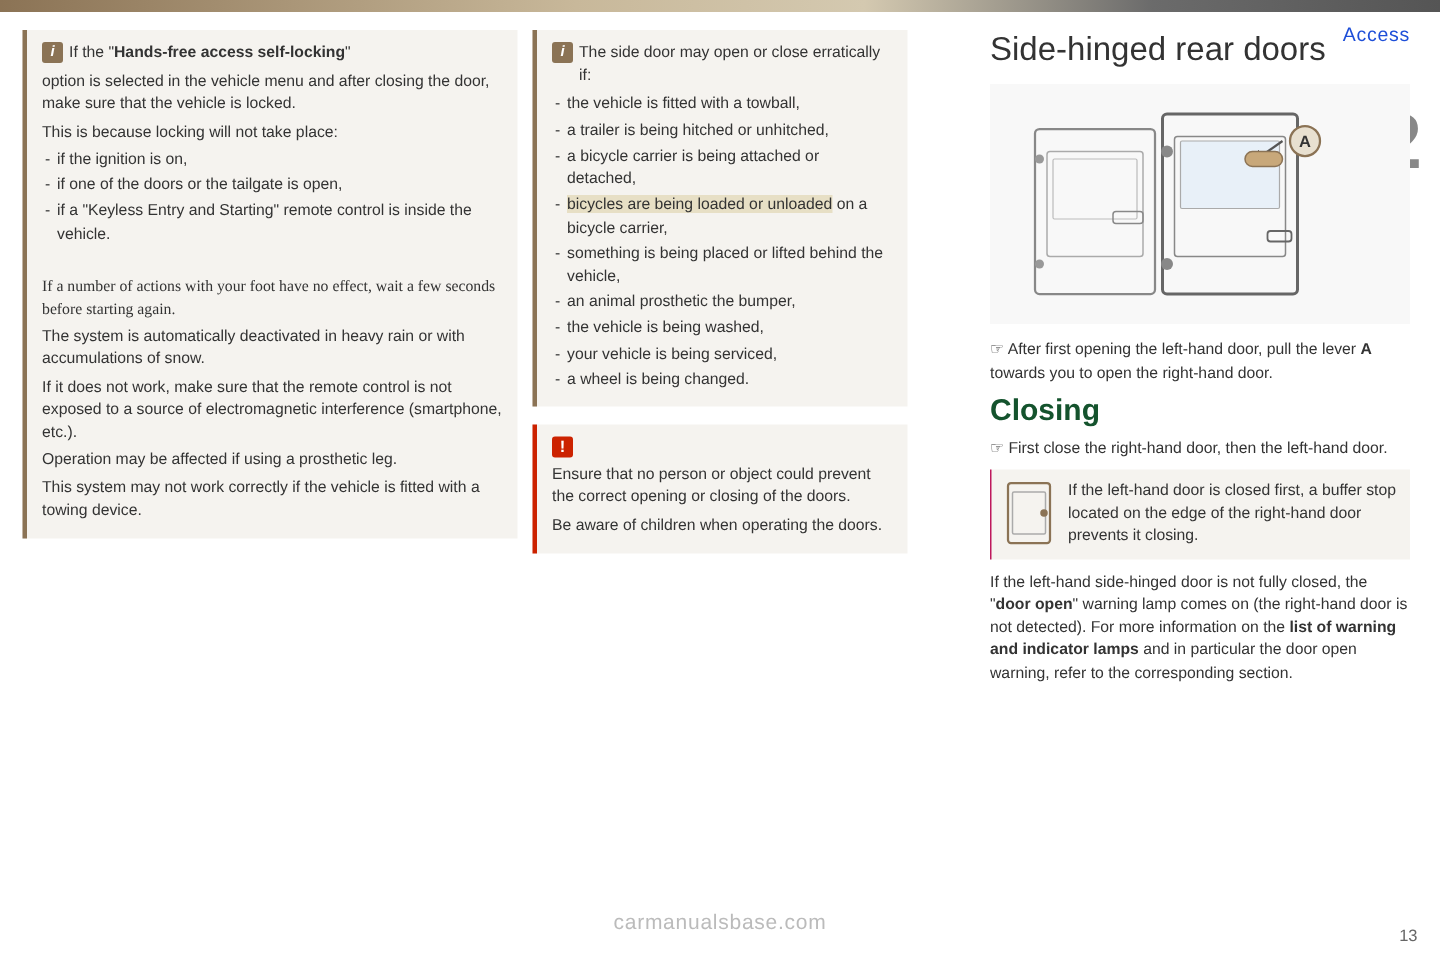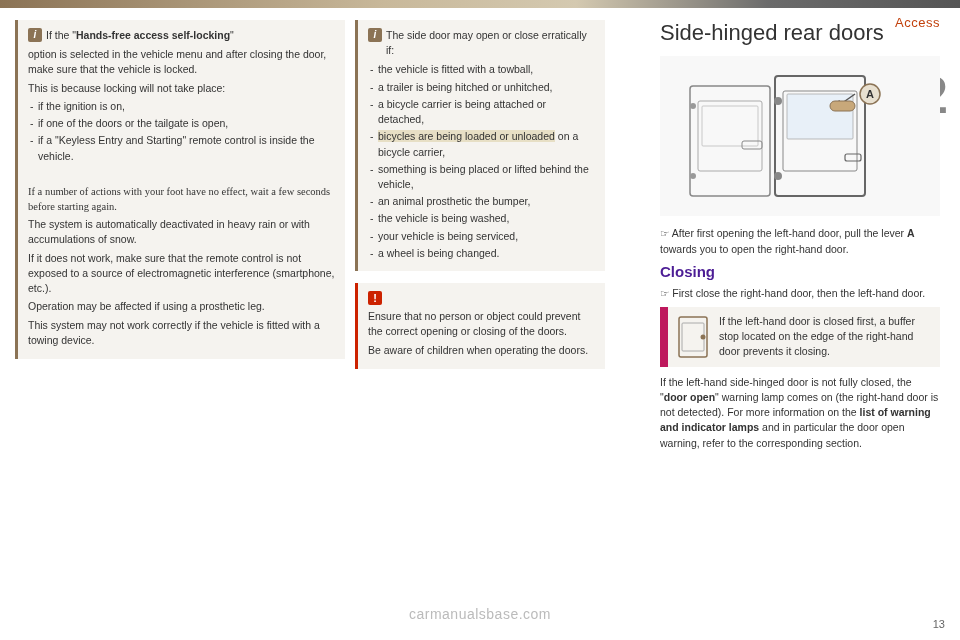--- a/index.html
+++ b/index.html
@@ -31,21 +31,21 @@
       font-size: 11px;
       color: #666;
     }
 
     
     .access-header {
       position: absolute;
       top: 15px;
       right: 20px;
       font-size: 13px;
-      color: #c2410c;
+      color: #1d4ed8;
       letter-spacing: 0.5px;
     }
 
     
     .chapter-number {
       position: absolute;
       top: 65px;
       right: 12px;
       font-size: 52px;
       font-weight: bold;
@@ -177,34 +177,34 @@
       position: relative;
     }
 
     .instruction-text {
       font-size: 10.5px;
       line-height: 1.45;
       margin-bottom: 6px;
     }
 
     .sub-heading {
-      font-size: 15px;
-      font-weight: bold;
-      color: #4c1d95;
+      font-size: 20px;
+      font-weight: bold;
+      color: #14532d;
       margin-bottom: 6px;
       margin-top: 4px;
     }
 
     .small-info-box {
       background: #f5f3ef;
-      border-left: 8px solid #be185d;
+      border-left: 1px solid #be185d;
       padding: 7px 8px;
       margin-top: 6px;
       display: flex;
-      align-items: flex-end;
+      align-items: center;
       gap: 8px;
     }
 
     .small-info-box .door-icon {
       width: 35px;
       height: 45px;
       flex-shrink: 0;
     }
 
     .bottom-text {

